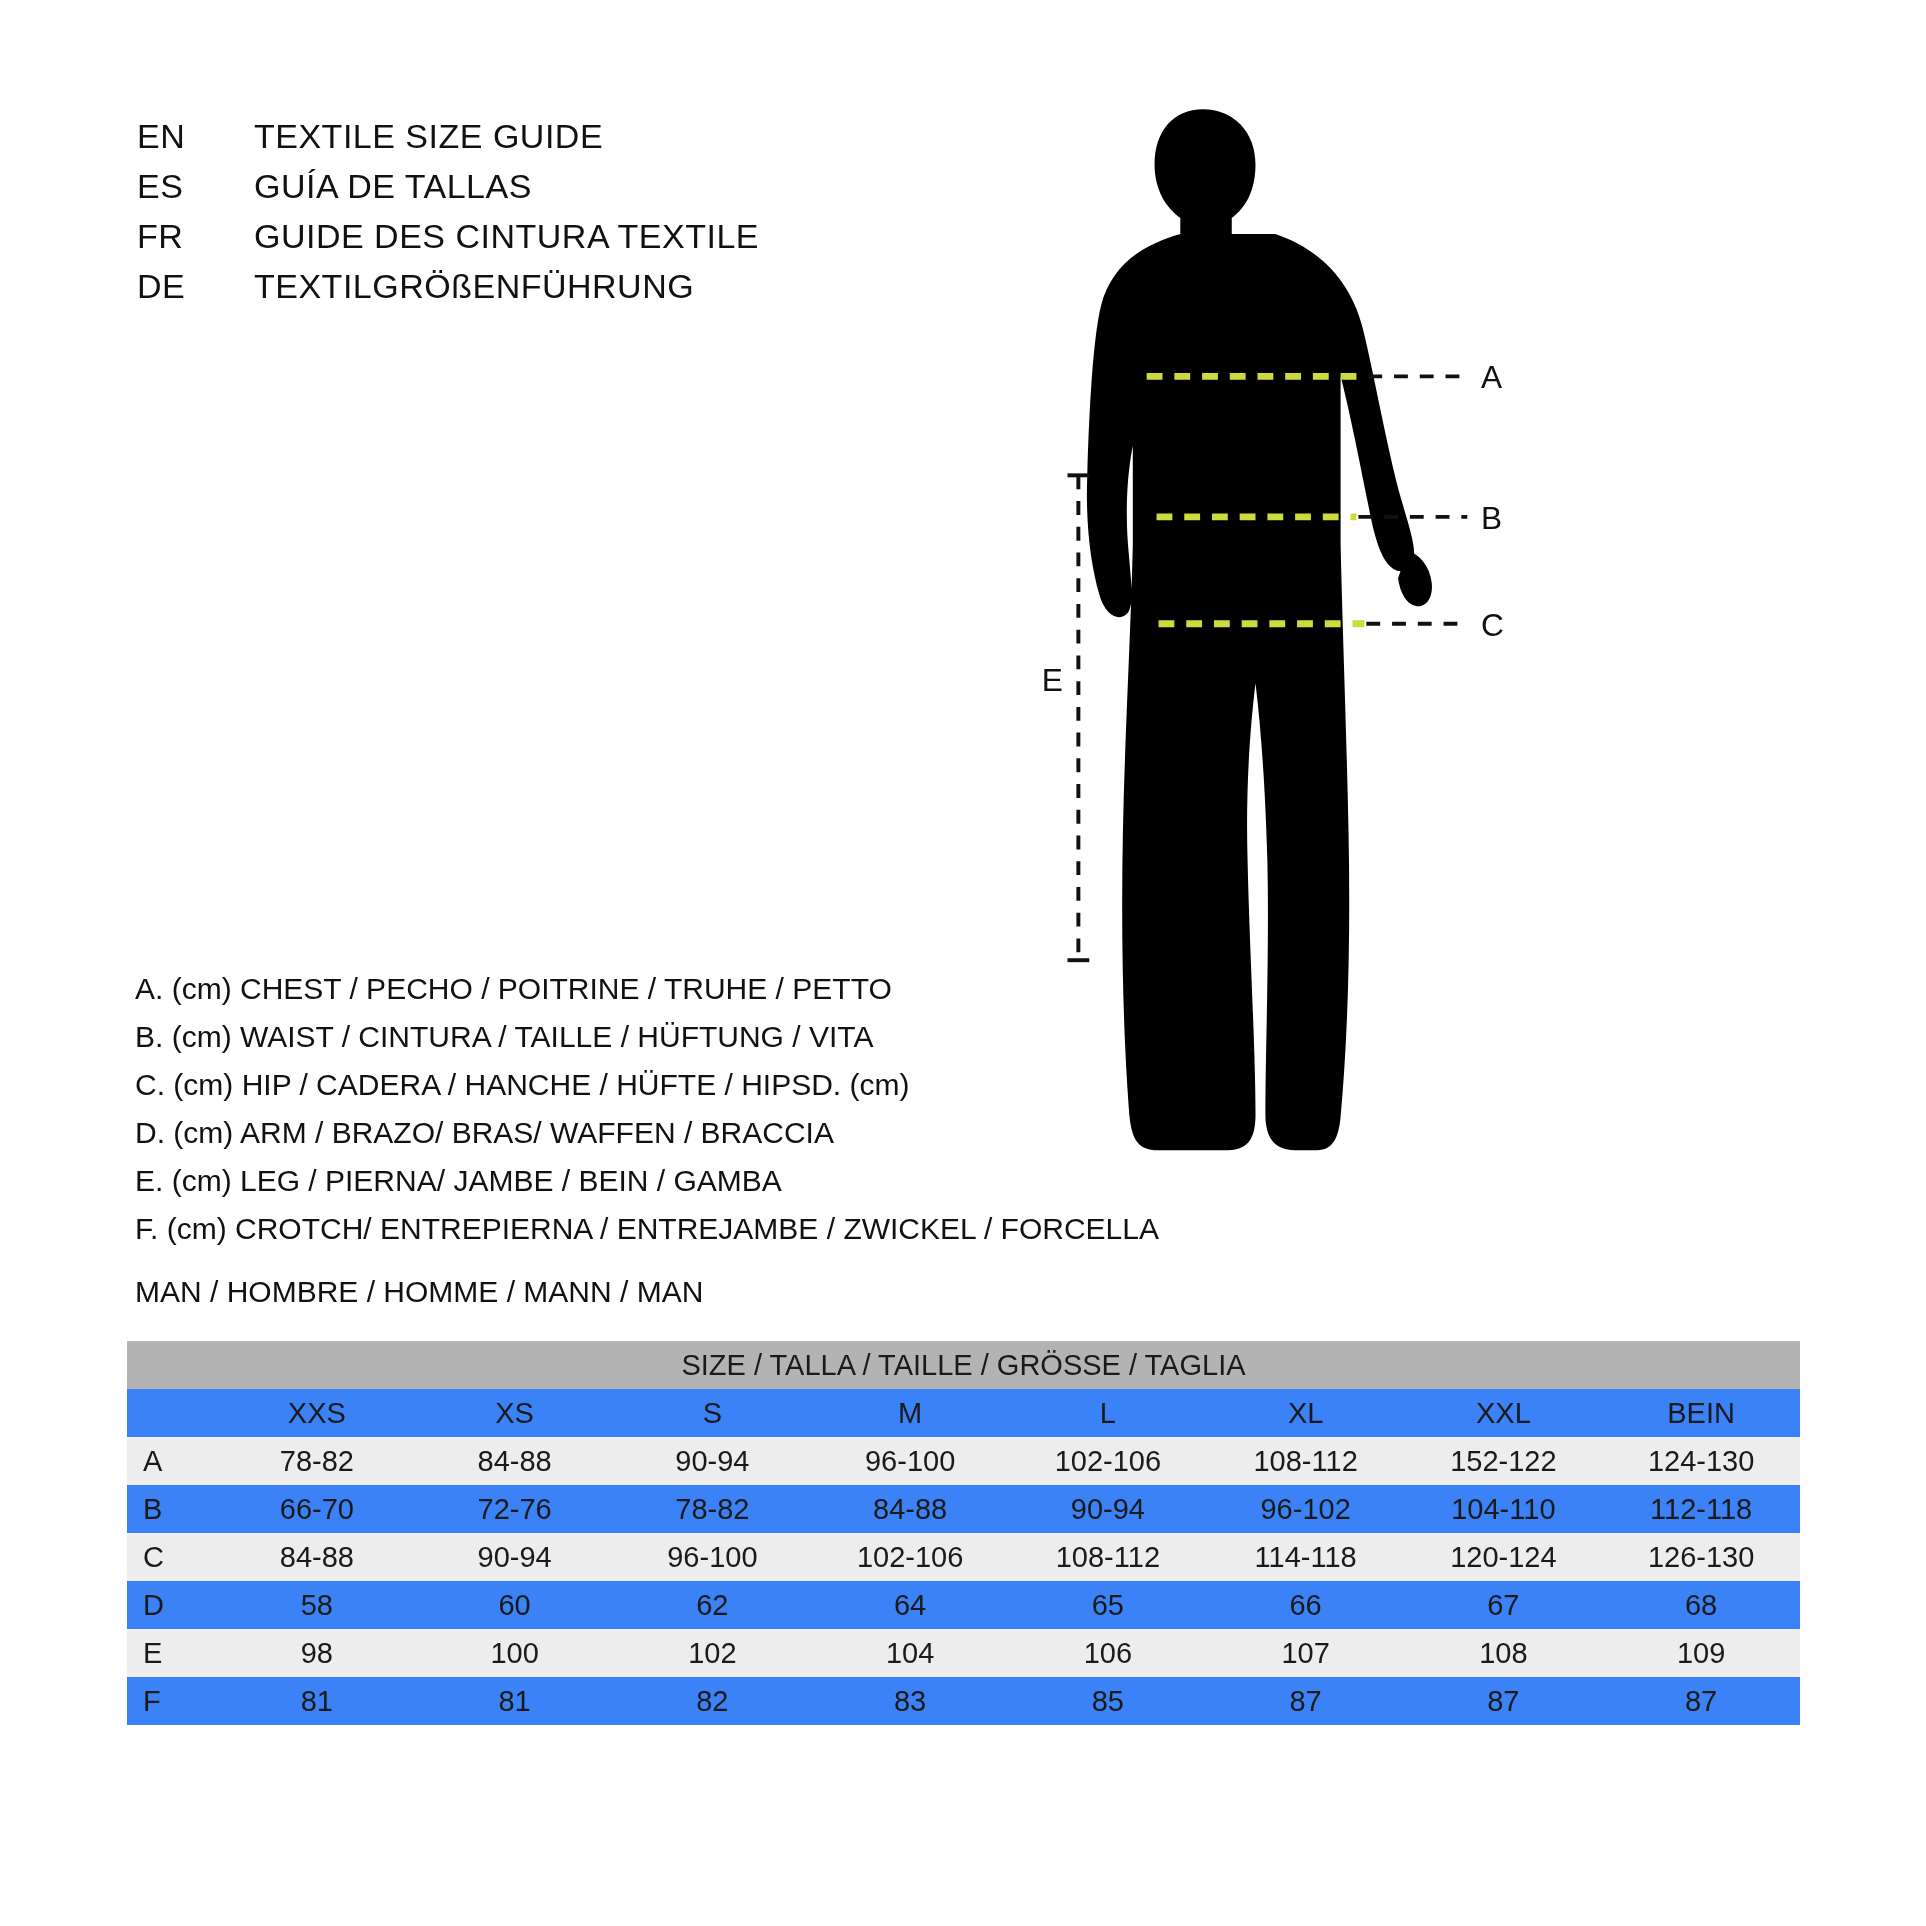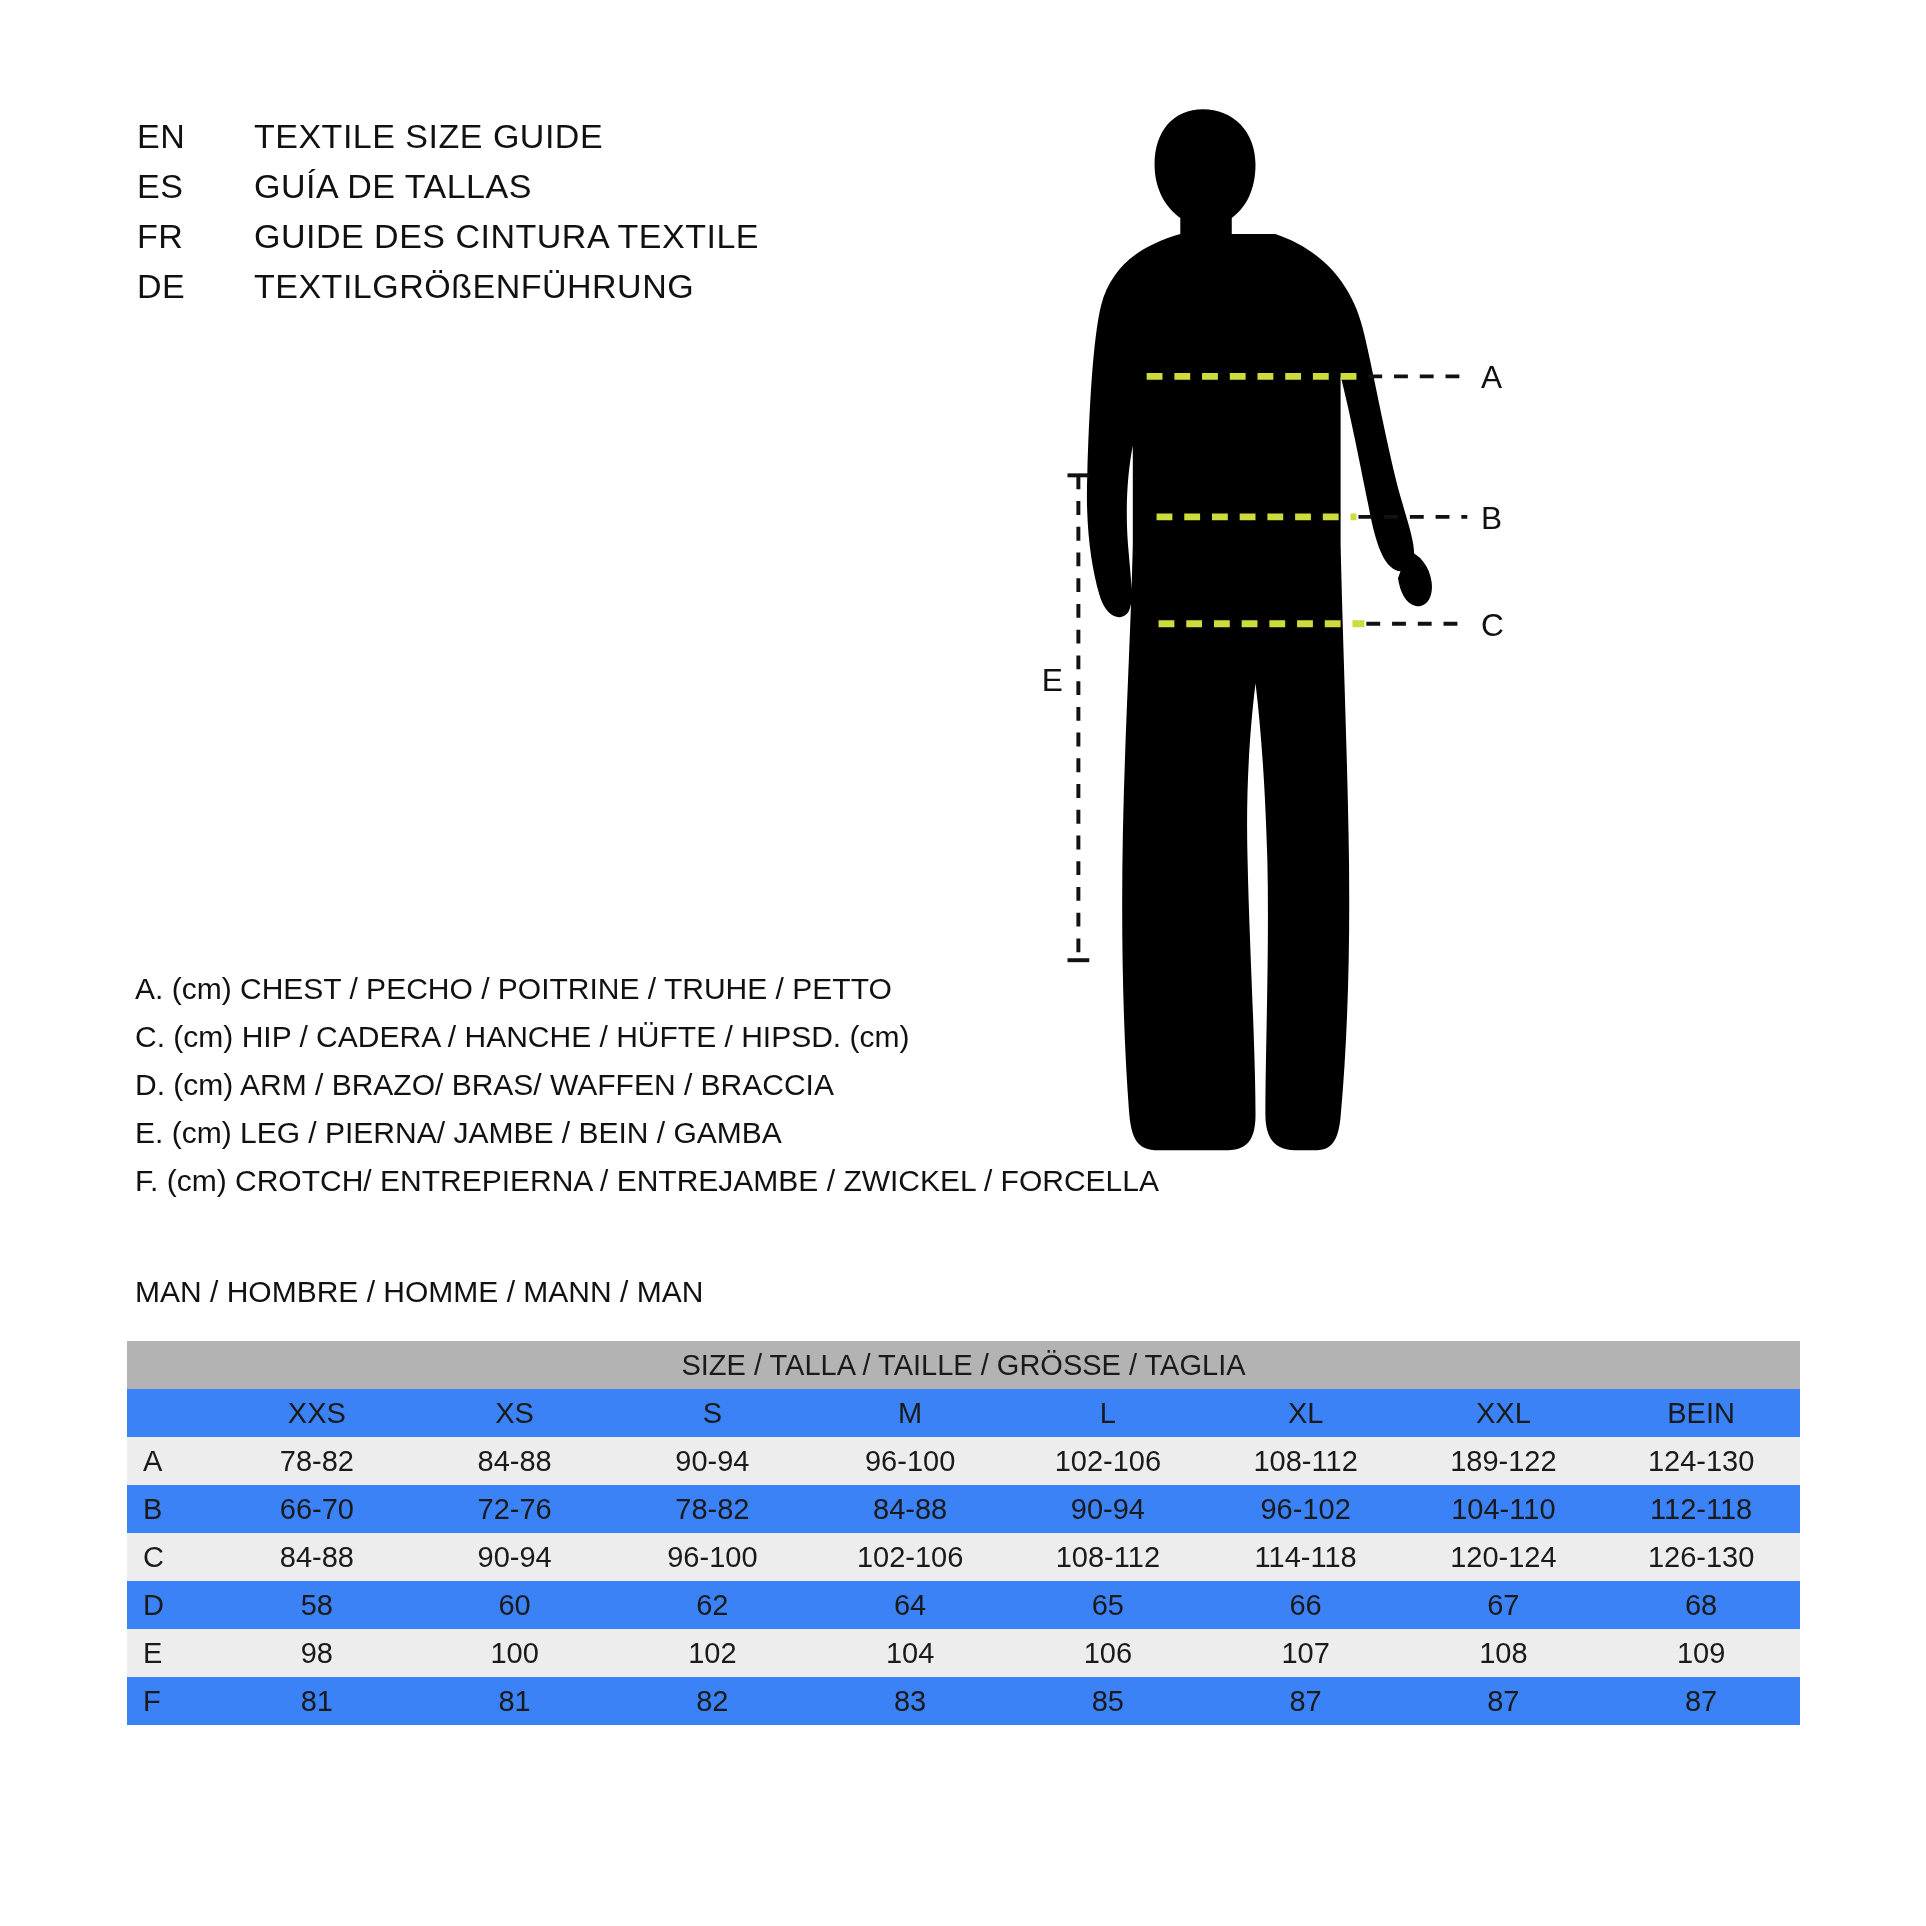--- a/index.html
+++ b/index.html
@@ -139,20 +139,21 @@
     <span class="lang-text">GUIDE DES CINTURA TEXTILE</span>
   </div>
   <div class="lang-row">
     <span class="lang-code">DE</span>
     <span class="lang-text">TEXTILGRÖßENFÜHRUNG</span>
   </div>
 </div>
 
 <div class="legend-block">
   <div class="legend-row">A. (cm) CHEST / PECHO / POITRINE / TRUHE / PETTO</div>
+  <div class="legend-row">B. (cm) WAIST / CINTURA / TAILLE / HÜFTUNG / VITA</div>
   <div class="legend-row">C. (cm) HIP / CADERA / HANCHE / HÜFTE / HIPSD. (cm)</div>
   <div class="legend-row">D. (cm) ARM / BRAZO/ BRAS/ WAFFEN / BRACCIA</div>
   <div class="legend-row">E. (cm) LEG / PIERNA/ JAMBE / BEIN / GAMBA</div>
   <div class="legend-row">F. (cm) CROTCH/ ENTREPIERNA / ENTREJAMBE / ZWICKEL / FORCELLA</div>
 </div>
 <div class="legend-gender">MAN / HOMBRE / HOMME / MANN / MAN</div>
 
 <div class="figure-area">
   <svg width="851" height="1139" viewBox="0 0 860 1150" xmlns="http://www.w3.org/2000/svg">
 
@@ -257,21 +258,21 @@
       </tr>
 
       <tr class="row-alt">
         <td class="col-label">A</td>
         <td>78-82</td>
         <td>84-88</td>
         <td>90-94</td>
         <td>96-100</td>
         <td>102-106</td>
         <td>108-112</td>
-        <td>189-122</td>
+        <td>152-122</td>
         <td>124-130</td>
       </tr>
 
       <tr class="row-plain">
         <td class="col-label">B</td>
         <td>66-70</td>
         <td>72-76</td>
         <td>78-82</td>
         <td>84-88</td>
         <td>90-94</td>

